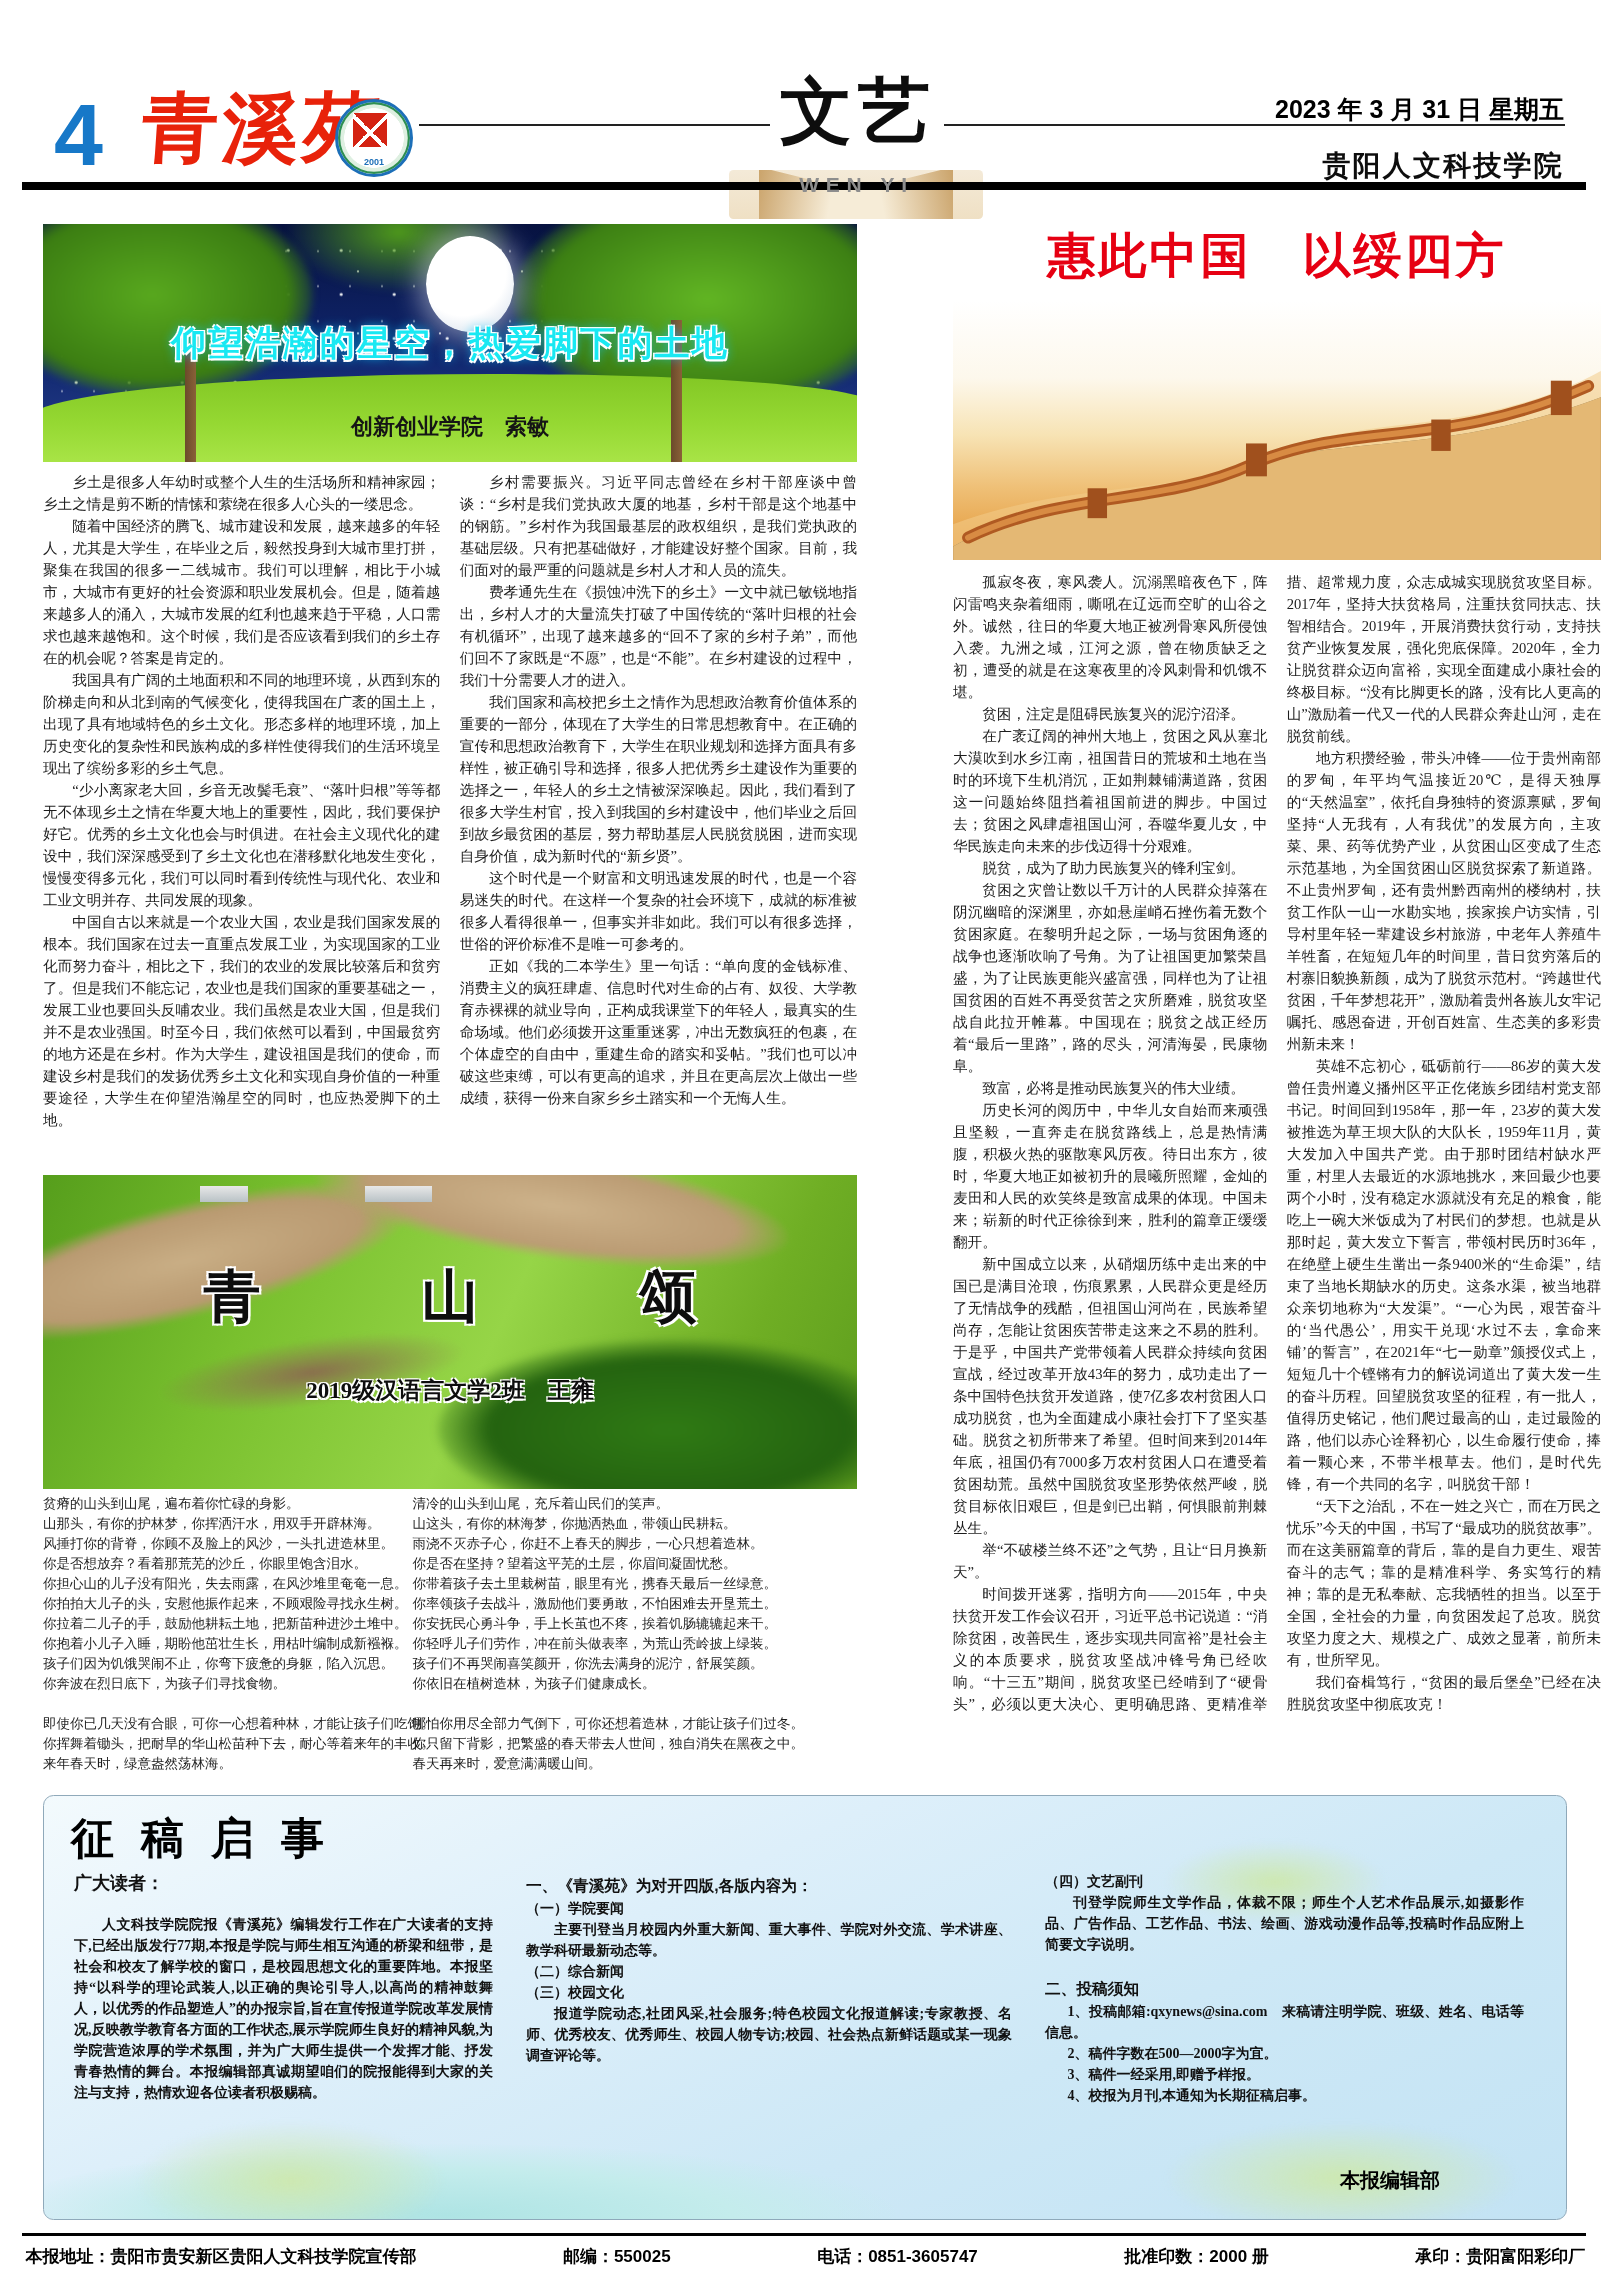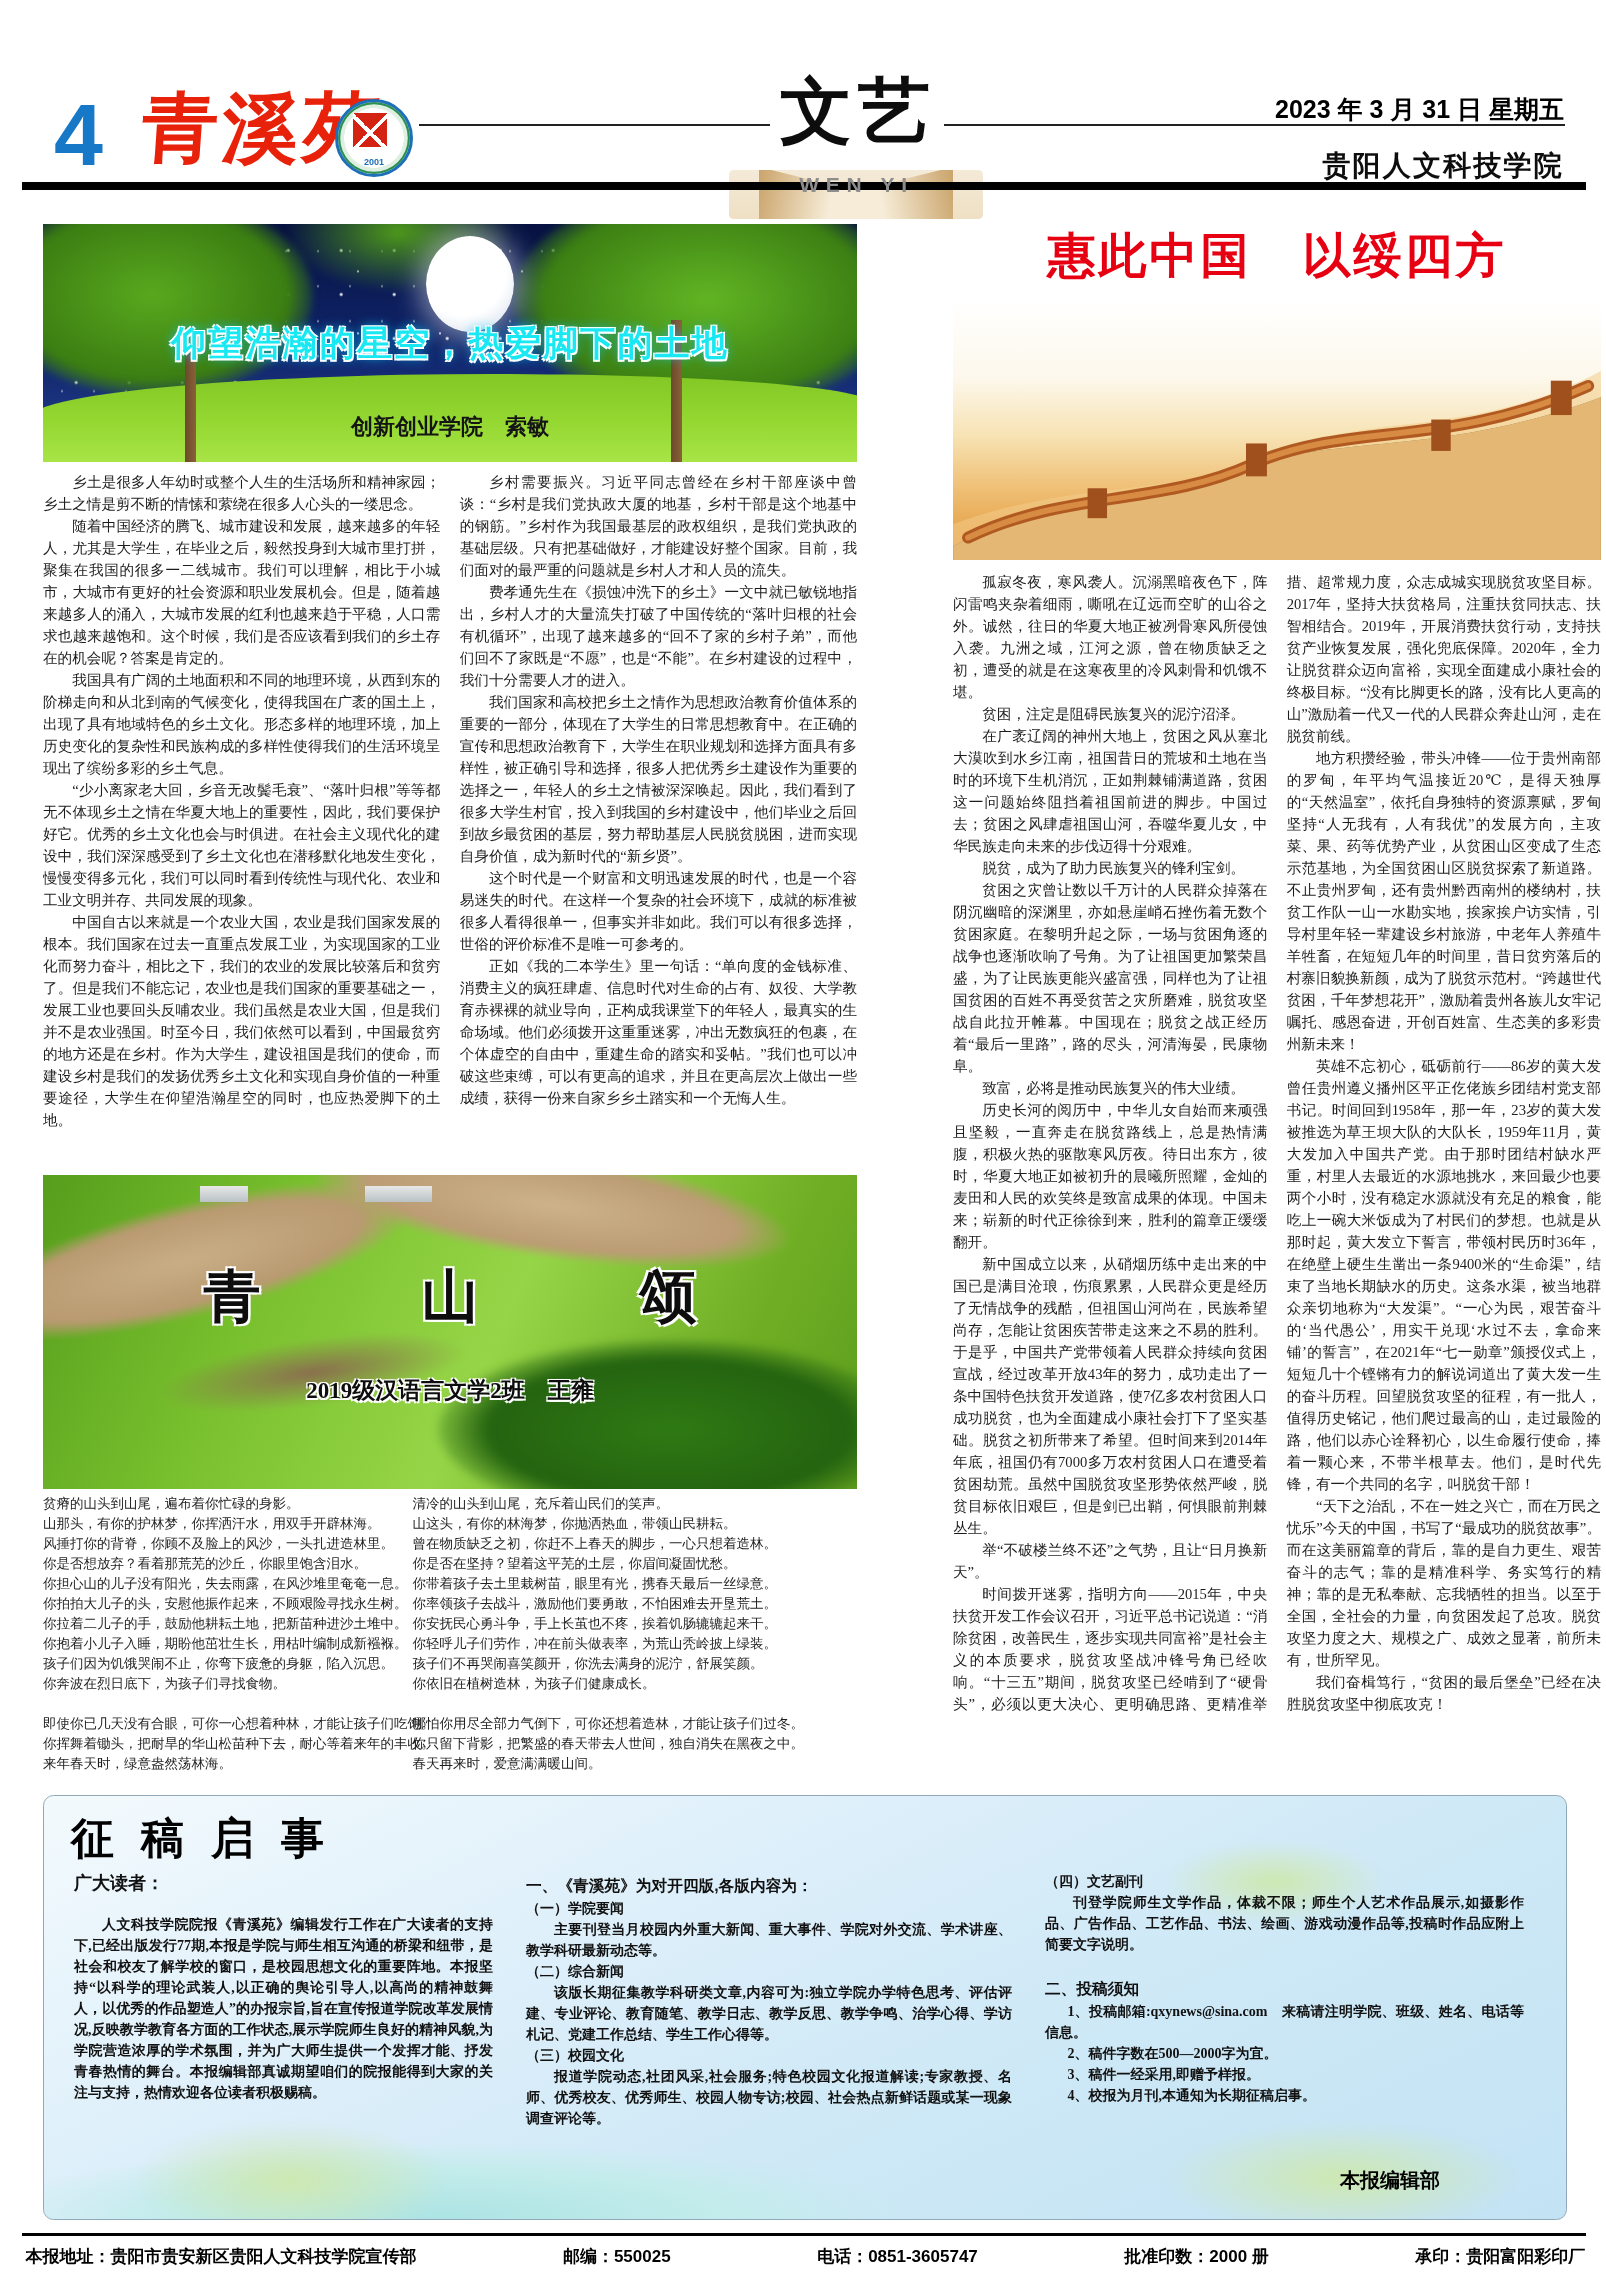--- a/index.html
+++ b/index.html
@@ -182,21 +182,21 @@
         <div class="poem-line">孩子们因为饥饿哭闹不止，你弯下疲惫的身躯，陷入沉思。</div>
         <div class="poem-line">你奔波在烈日底下，为孩子们寻找食物。</div>
         <div class="poem-line"></div>
         <div class="poem-line">即使你已几天没有合眼，可你一心想着种林，才能让孩子们吃饱。</div>
         <div class="poem-line">你挥舞着锄头，把耐旱的华山松苗种下去，耐心等着来年的丰收。</div>
         <div class="poem-line">来年春天时，绿意盎然荡林海。</div>
       </div>
     <div class="poem-col2">
         <div class="poem-line">清冷的山头到山尾，充斥着山民们的笑声。</div>
         <div class="poem-line">山这头，有你的林海梦，你抛洒热血，带领山民耕耘。</div>
-        <div class="poem-line">曾在物质缺乏之初，你赶不上春天的脚步，一心只想着造林。</div>
+        <div class="poem-line">雨浇不灭赤子心，你赶不上春天的脚步，一心只想着造林。</div>
         <div class="poem-line">你是否在坚持？望着这平芜的土层，你眉间凝固忧愁。</div>
         <div class="poem-line">你带着孩子去土里栽树苗，眼里有光，携春天最后一丝绿意。</div>
         <div class="poem-line">你率领孩子去战斗，激励他们要勇敢，不怕困难去开垦荒土。</div>
         <div class="poem-line">你安抚民心勇斗争，手上长茧也不疼，挨着饥肠辘辘起来干。</div>
         <div class="poem-line">你轻呼儿子们劳作，冲在前头做表率，为荒山秃岭披上绿装。</div>
         <div class="poem-line">孩子们不再哭闹喜笑颜开，你洗去满身的泥泞，舒展笑颜。</div>
         <div class="poem-line">你依旧在植树造林，为孩子们健康成长。</div>
         <div class="poem-line"></div>
         <div class="poem-line">哪怕你用尽全部力气倒下，可你还想着造林，才能让孩子们过冬。</div>
         <div class="poem-line">你只留下背影，把繁盛的春天带去人世间，独自消失在黑夜之中。</div>
@@ -246,21 +246,20 @@
     <div class="notice-cols">
       <div class="nc1">
           <div class="zg-salut">广大读者：</div>
           <div class="zg-para">人文科技学院院报《青溪苑》编辑发行工作在广大读者的支持下,已经出版发行77期,本报是学院与师生相互沟通的桥梁和纽带，是社会和校友了解学校的窗口，是校园思想文化的重要阵地。本报坚持“以科学的理论武装人,以正确的舆论引导人,以高尚的精神鼓舞人，以优秀的作品塑造人”的办报宗旨,旨在宣传报道学院改革发展情况,反映教学教育各方面的工作状态,展示学院师生良好的精神风貌,为学院营造浓厚的学术氛围，并为广大师生提供一个发挥才能、抒发青春热情的舞台。本报编辑部真诚期望咱们的院报能得到大家的关注与支持，热情欢迎各位读者积极赐稿。</div>
         </div>
       <div class="nc2">
           <div class="zg-head">一、《青溪苑》为对开四版,各版内容为：</div>
           <div class="zg-sub">（一）学院要闻</div>
           <div class="zg-para">主要刊登当月校园内外重大新闻、重大事件、学院对外交流、学术讲座、教学科研最新动态等。</div>
           <div class="zg-sub">（二）综合新闻</div>
-          <div class="zg-para">该版长期征集教学科研类文章,内容可为:独立学院办学特色思考、评估评建、专业评论、教育随笔、教学日志、教学反思、教学争鸣、治学心得、学访札记、党建工作总结、学生工作心得等。</div>
           <div class="zg-sub">（三）校园文化</div>
           <div class="zg-para">报道学院动态,社团风采,社会服务;特色校园文化报道解读;专家教授、名师、优秀校友、优秀师生、校园人物专访;校园、社会热点新鲜话题或某一现象调查评论等。</div>
         </div>
       <div class="nc3">
           <div class="zg-sub">（四）文艺副刊</div>
           <div class="zg-para">刊登学院师生文学作品，体裁不限；师生个人艺术作品展示,如摄影作品、广告作品、工艺作品、书法、绘画、游戏动漫作品等,投稿时作品应附上简要文字说明。</div>
           <div class="zg-gap"></div>
           <div class="zg-head">二、投稿须知</div>
           <div class="zg-item">1、投稿邮箱:qxynews@sina.com　来稿请注明学院、班级、姓名、电话等信息。</div>
           <div class="zg-item">2、稿件字数在500—2000字为宜。</div>

